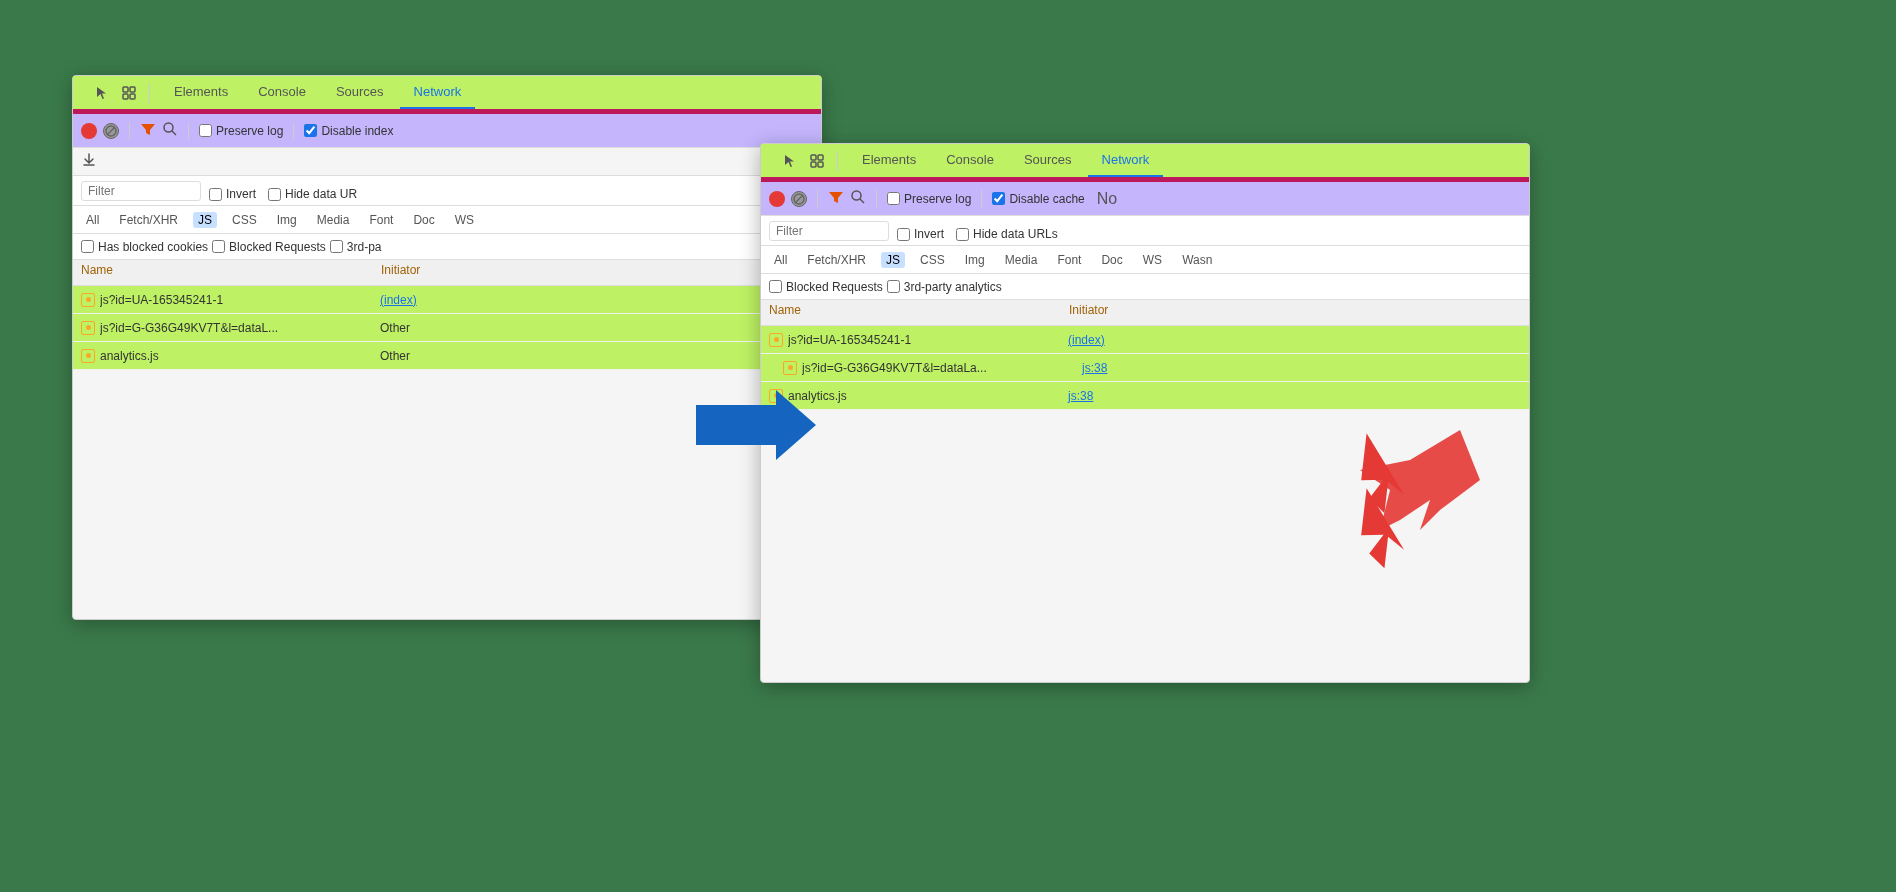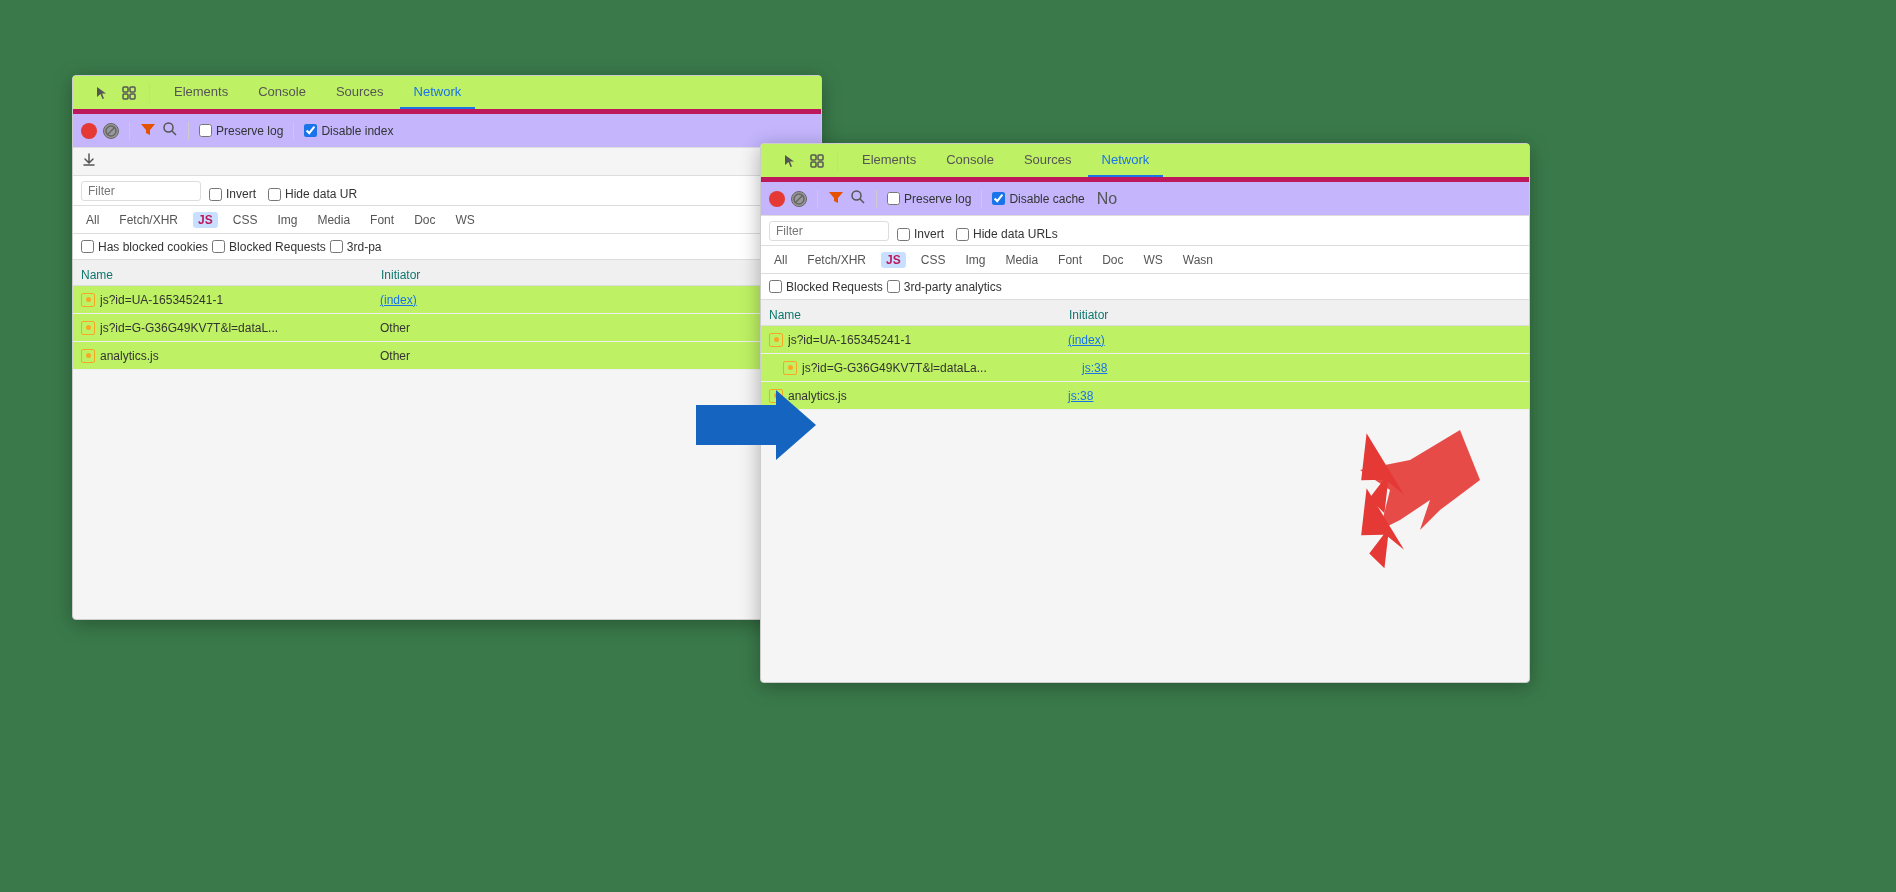--- a/index.html
+++ b/index.html
@@ -203,22 +203,22 @@
       border: none;
       background: none;
       cursor: pointer;
       font-size: 12px;
       color: #555;
       border-radius: 3px;
     }
 
     .type-btn.active {
       background: #c8e0ff;
-      color: #be185d;
-      font-weight: 700;
+      color: #000000;
+      font-weight: 400;
     }
 
     
     .blocked-bar {
       display: flex;
       align-items: center;
       background: white;
       border-bottom: 1px solid #ddd;
       padding: 3px 8px;
       gap: 4px;
@@ -226,23 +226,23 @@
     }
 
     
     .table-header {
       display: flex;
       background: #f0f0f0;
       border-bottom: 1px solid #ddd;
       padding: 3px 8px;
       font-size: 12px;
       font-weight: 500;
-      color: #0f766e;
+      color: #a16207;
       height: 26px;
-      align-items: flex-end;
+      align-items: flex-start;
     }
 
     .col-name { width: 300px; }
     .col-initiator { flex: 1; }
 
     
     .table-row {
       display: flex;
       align-items: center;
       background: #bef264;

